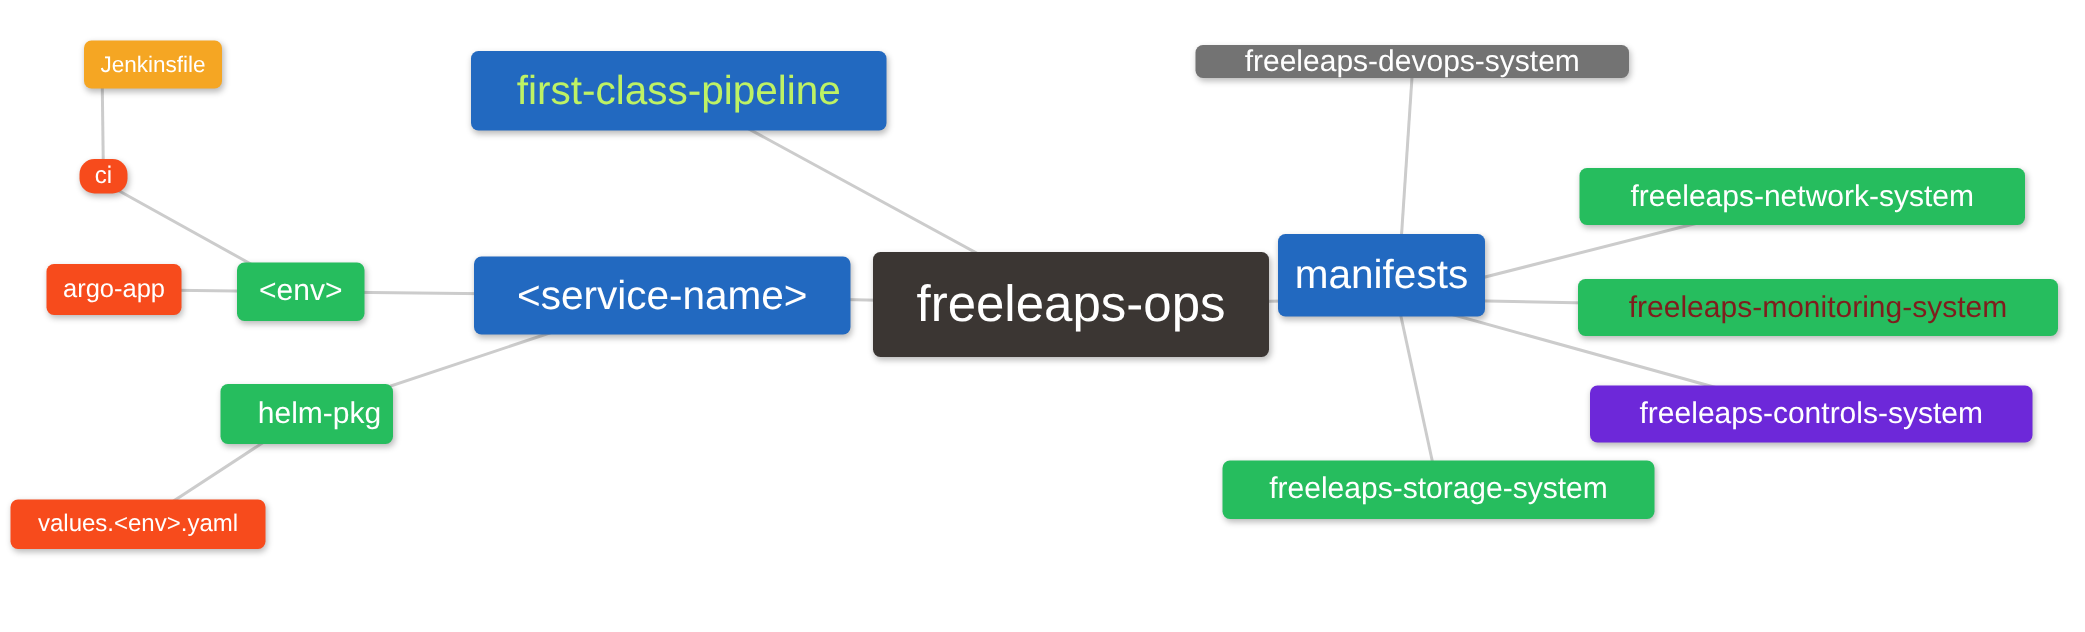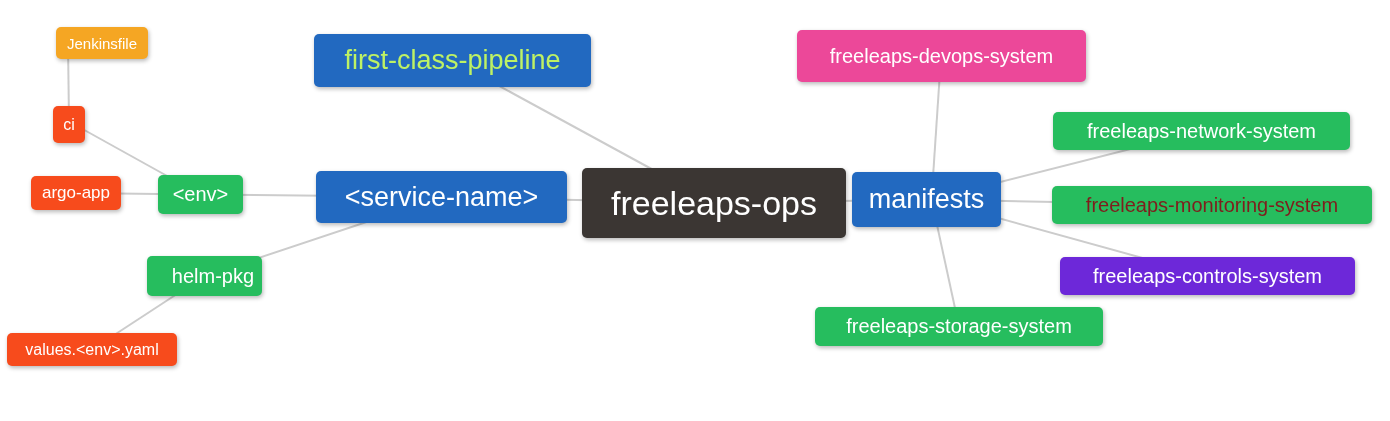--- a/index.html
+++ b/index.html
@@ -54,21 +54,21 @@
       <line x1="931.5" y1="199.5" x2="941.5" y2="49" stroke="#cccccc" stroke-width="2"></line>
       <line x1="931.5" y1="199.5" x2="1201.5" y2="131" stroke="#cccccc" stroke-width="2"></line>
       <line x1="931.5" y1="199.5" x2="1212" y2="205" stroke="#cccccc" stroke-width="2"></line>
       <line x1="931.5" y1="199.5" x2="1207.5" y2="276" stroke="#cccccc" stroke-width="2"></line>
       <line x1="931.5" y1="199.5" x2="959" y2="326.5" stroke="#cccccc" stroke-width="2"></line>
     </svg>
   <div id="nodes">
       <div class="node" style="left: 22px; top: 27px; width: 92px; height: 32px; background: rgb(245, 166, 35); font-size: 15px; color: rgb(255, 255, 255); margin-left: 34px;">
         <span>Jenkinsfile</span>
       </div>
-      <div class="node" style="left: 53px; top: 106px; width: 32px; height: 37px; background: rgb(247, 75, 28); font-size: 16px; color: rgb(255, 255, 255);">
+      <div class="node" style="left: 53px; top: 106px; width: 32px; height: 23px; background: rgb(247, 75, 28); font-size: 16px; color: rgb(255, 255, 255); border-radius: 10px;">
         <span>ci</span>
       </div>
       <div class="node" style="left: 31px; top: 176px; width: 90px; height: 34px; background: rgb(247, 75, 28); font-size: 17px; color: rgb(255, 255, 255);">
         <span>argo-app</span>
       </div>
       <div class="node" style="left: 158px; top: 175px; width: 85px; height: 39px; background: rgb(38, 189, 94); font-size: 20px; color: rgb(255, 255, 255);">
         <span>&lt;env&gt;</span>
       </div>
       <div class="node" style="left: 147px; top: 256px; width: 115px; height: 40px; background: rgb(38, 189, 94); font-size: 20px; color: rgb(255, 255, 255); padding-left: 17px;">
         <span>helm-pkg</span>
@@ -78,24 +78,24 @@
       </div>
       <div class="node" style="left: 314px; top: 34px; width: 277px; height: 53px; background: rgb(34, 105, 192); font-size: 27px; color: #bef264;">
         <span>first-class-pipeline</span>
       </div>
       <div class="node" style="left: 316px; top: 171px; width: 251px; height: 52px; background: rgb(34, 105, 192); font-size: 27px; color: rgb(255, 255, 255);">
         <span>&lt;service-name&gt;</span>
       </div>
       <div class="node" style="left: 582px; top: 168px; width: 264px; height: 70px; background: rgb(59, 54, 51); font-size: 34px; color: rgb(255, 255, 255);">
         <span>freeleaps-ops</span>
       </div>
-      <div class="node" style="left: 852px; top: 172px; width: 149px; height: 55px; background: rgb(34, 105, 192); font-size: 27px; color: rgb(255, 255, 255);">
+      <div class="node" style="left: 852px; top: 156px; width: 138px; height: 55px; background: rgb(34, 105, 192); font-size: 27px; color: rgb(255, 255, 255);">
         <span>manifests</span>
       </div>
-      <div class="node" style="left: 797px; top: 30px; width: 289px; height: 52px; background: #ec4899; font-size: 20px; color: rgb(255, 255, 255);">
+      <div class="node" style="left: 797px; top: 30px; width: 289px; height: 22px; background: #737373; font-size: 20px; color: rgb(255, 255, 255);">
         <span>freeleaps-devops-system</span>
       </div>
       <div class="node" style="left: 1053px; top: 112px; width: 297px; height: 38px; background: rgb(38, 189, 94); font-size: 20px; color: rgb(255, 255, 255);">
         <span>freeleaps-network-system</span>
       </div>
       <div class="node" style="left: 1052px; top: 186px; width: 320px; height: 38px; background: rgb(38, 189, 94); font-size: 20px; color: #7f1d1d;">
         <span>freeleaps-monitoring-system</span>
       </div>
       <div class="node" style="left: 1060px; top: 257px; width: 295px; height: 38px; background: #6d28d9; font-size: 20px; color: rgb(255, 255, 255);">
         <span>freeleaps-controls-system</span>

